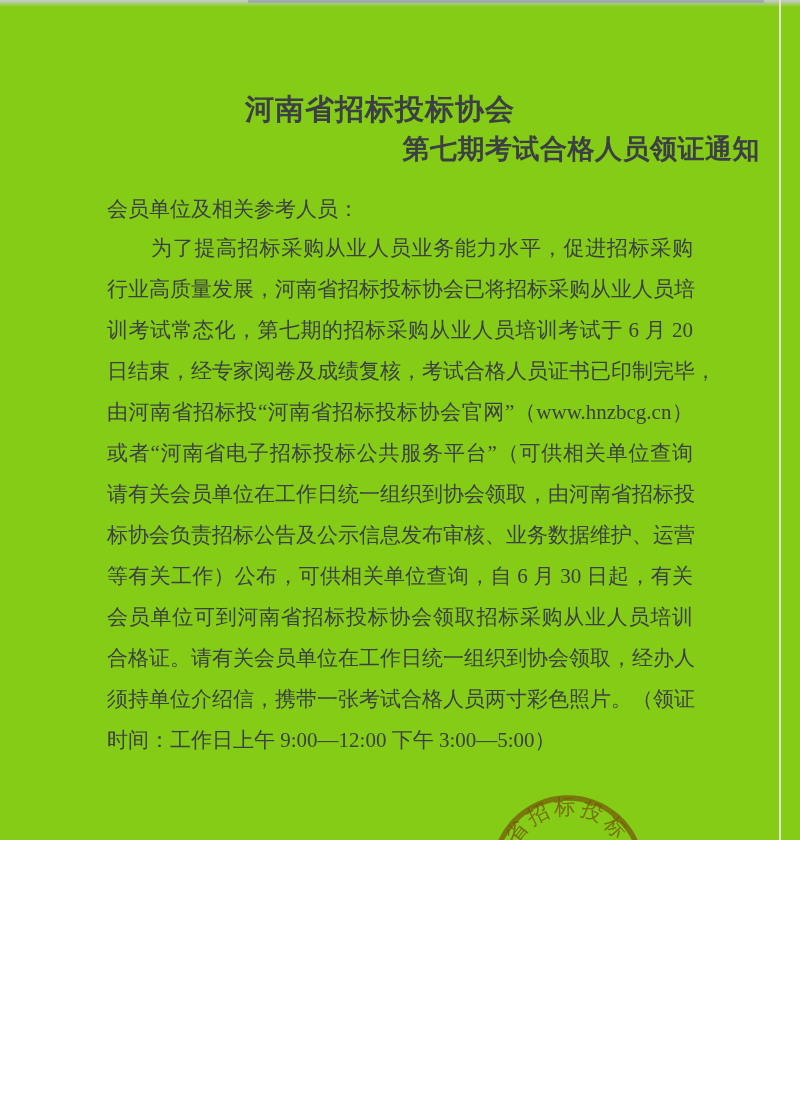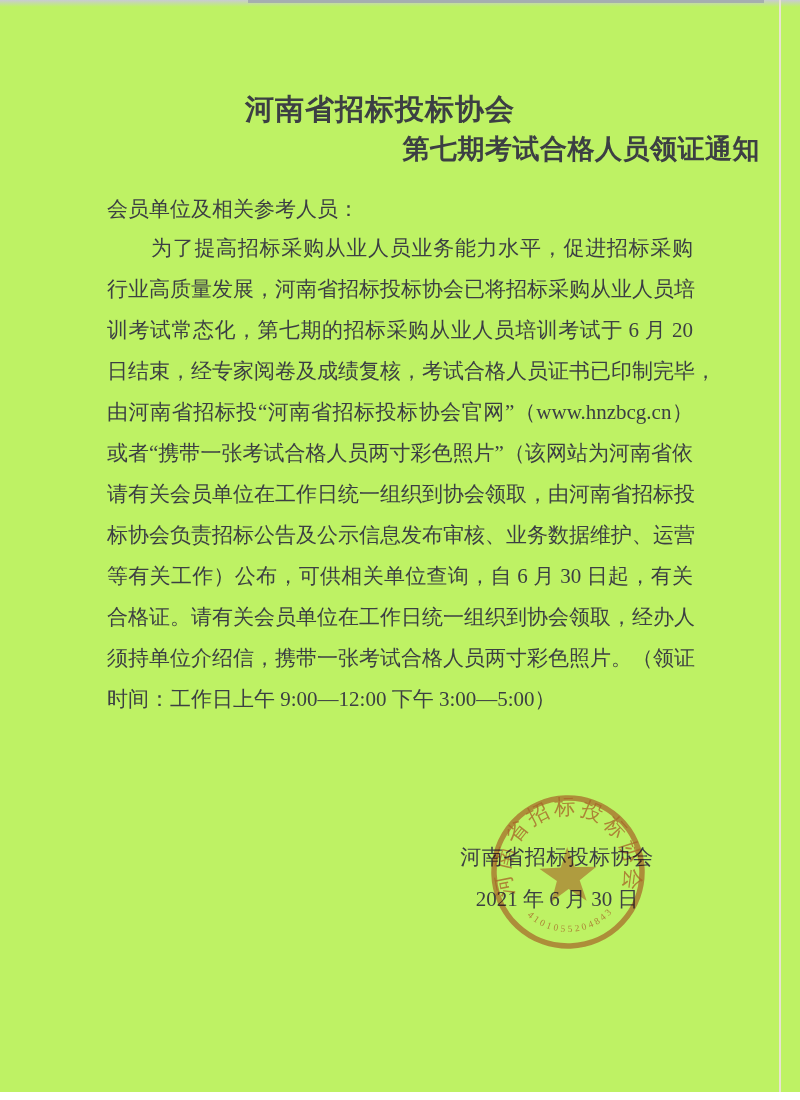--- a/index.html
+++ b/index.html
@@ -3,22 +3,22 @@
 <meta charset="utf-8">
 <style>
   html, body {
     margin: 0;
     padding: 0;
     background: #ffffff;
   }
   .page {
     position: relative;
     width: 800px;
-    height: 1092px;
-    background: #bef264;
+    height: 840px;
+    background: #84cc16;
     overflow: hidden;
     font-family: "Liberation Serif", serif;
     color: #3c3f43;
   }
   
   .scan-top-edge {
     position: absolute;
     top: 0; left: 0;
     width: 800px; height: 7px;
     background: linear-gradient(to bottom, #c9ccd2, rgba(255,255,255,0));
@@ -124,24 +124,25 @@
   <div class="title-line2">第七期考试合格人员领证通知</div>
 
   <div class="salutation">会员单位及相关参考人员：</div>
 
   <div class="body-block">
     <div class="body-line first">为了提高招标采购从业人员业务能力水平，促进招标采购</div>
     <div class="body-line">行业高质量发展，河南省招标投标协会已将招标采购从业人员培</div>
     <div class="body-line">训考试常态化，第七期的招标采购从业人员培训考试于 6 月 20</div>
     <div class="body-line">日结束，经专家阅卷及成绩复核，考试合格人员证书已印制完毕，</div>
     <div class="body-line">由河南省招标投“河南省招标投标协会官网”（www.hnzbcg.cn）</div>
-    <div class="body-line">或者“携带一张考试合格人员两寸彩色照片”（该网站为河南省依</div>
+    <div class="body-line">或者“河南省电子招标投标公共服务平台”（可供相关单位查询</div>
     <div class="body-line">请有关会员单位在工作日统一组织到协会领取，由河南省招标投</div>
     <div class="body-line">标协会负责招标公告及公示信息发布审核、业务数据维护、运营</div>
     <div class="body-line">等有关工作）公布，可供相关单位查询，自 6 月 30 日起，有关</div>
+    <div class="body-line">会员单位可到河南省招标投标协会领取招标采购从业人员培训</div>
     <div class="body-line">合格证。请有关会员单位在工作日统一组织到协会领取，经办人</div>
     <div class="body-line">须持单位介绍信，携带一张考试合格人员两寸彩色照片。（领证</div>
     <div class="body-line last">时间：工作日上午 9:00—12:00 下午 3:00—5:00）</div>
   </div>
 
   <div class="signature">河南省招标投标协会</div>
   <div class="date-line">2021 年 6 月 30 日</div>
 
   <svg class="seal" viewBox="0 0 170 170" width="170" height="170">
     <defs>

